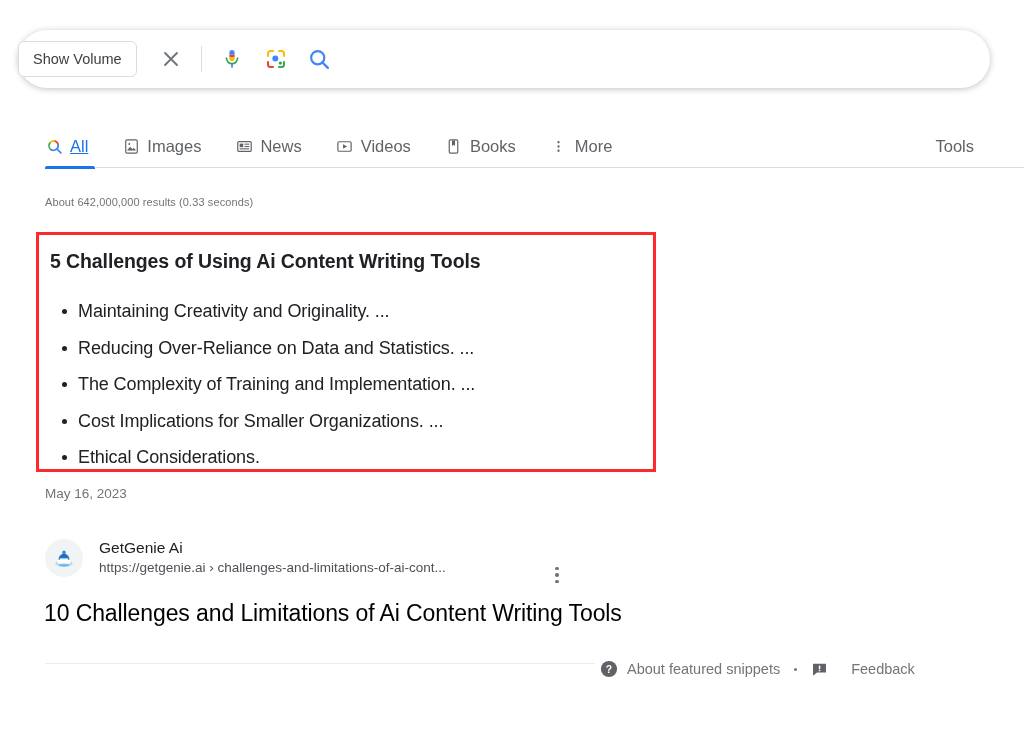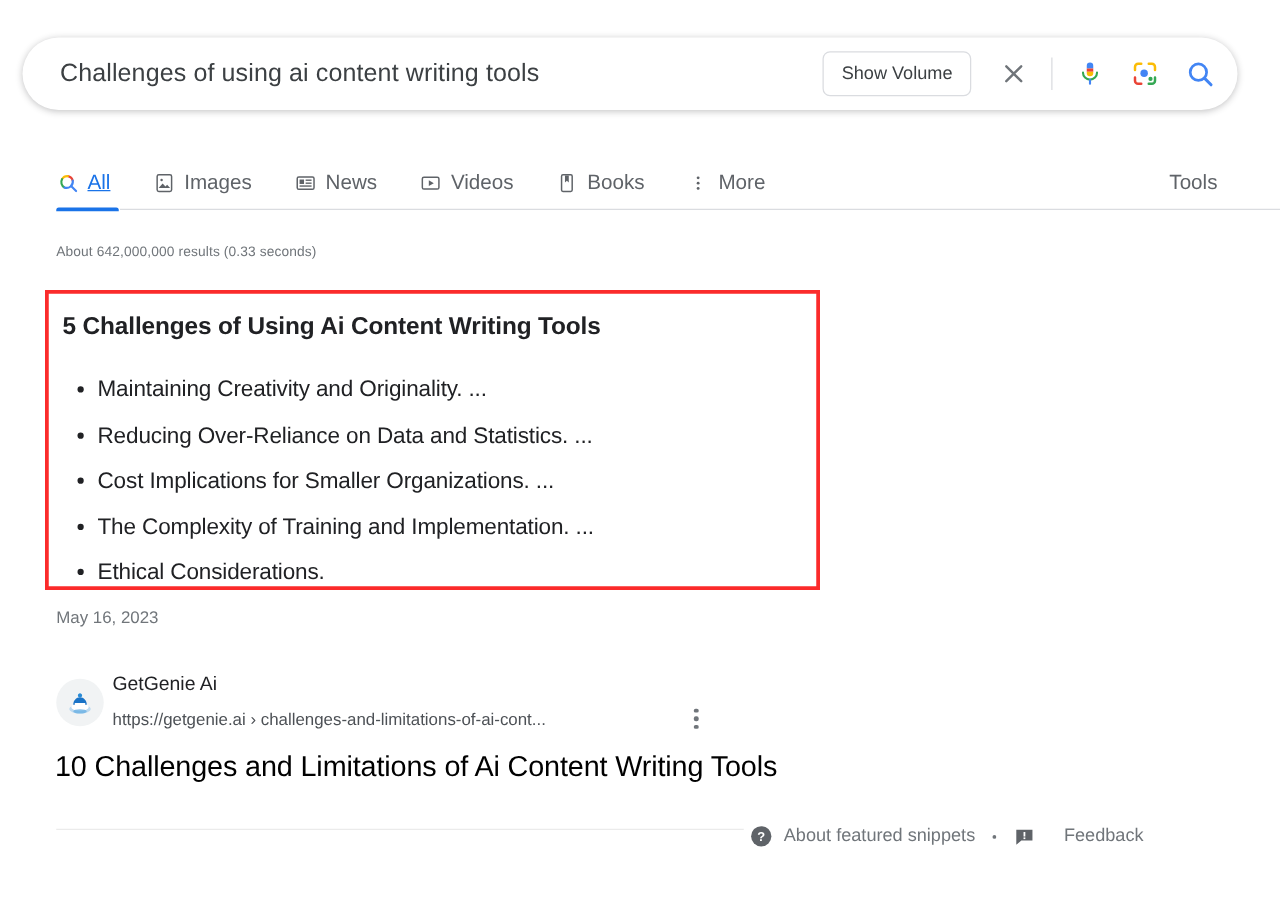--- a/index.html
+++ b/index.html
@@ -149,22 +149,22 @@
     display: flex; align-items: center;
   }
   .favicon {
     width: 38px; height: 38px;
     border-radius: 50%;
     background: #f1f3f4;
     display: flex; align-items: center; justify-content: center;
     flex: 0 0 auto;
   }
   .source-text {
-    margin-left: 7px;
-    display: flex; flex-direction: column; justify-content: center; gap: 8px;
+    margin-left: 16px;
+    display: flex; flex-direction: column; justify-content: center;
   }
   .source-name {
     font-size: 15.5px; color: #202124; line-height: 20px;
   }
   .source-url {
     font-size: 13.5px; color: #4d5156; line-height: 20px;
     white-space: nowrap;
   }
   .kebab {
     position: absolute; left: 546px; top: 564px;
@@ -201,21 +201,20 @@
   .fb-ico { display:flex; align-items:center; justify-content:center; margin-right: 9px; }
   .fb-dot { width: 3px; height: 3px; border-radius: 50%; background: #70757a; margin: 0 14px; }
   .fb-gap { width: 14px; }
 </style>
 </head>
 <body>
 
 <div id="page">
 
   <div class="searchbar">
-    <div class="search-query" title="Search Google or type a URL">Challenges of using ai content writing tools</div>
 
     <div class="show-volume-btn">Show Volume</div>
 
     <div class="sb-icon">
       <svg width="22" height="22" viewBox="0 0 24 24" aria-hidden="true">
         <path d="M5.5 5.5 L18.5 18.5 M18.5 5.5 L5.5 18.5" stroke="#70757a" stroke-width="2.1" stroke-linecap="round" fill="none"></path>
       </svg>
     </div>
 
     <div class="sb-divider"></div>
@@ -329,22 +328,22 @@
     <div class="tools-btn">Tools</div>
   </div>
 
   <div class="result-stats">About 642,000,000 results (0.33 seconds)</div>
 
   <div class="snippet-box">
     <div class="snippet-title">5 Challenges of Using Ai Content Writing Tools</div>
     <ul class="snippet-list">
       <li>Maintaining Creativity and Originality. ...</li>
       <li>Reducing Over-Reliance on Data and Statistics. ...</li>
+      <li>The Complexity of Training and Implementation. ...</li>
       <li>Cost Implications for Smaller Organizations. ...</li>
-      <li>The Complexity of Training and Implementation. ...</li>
       <li>Ethical Considerations.</li>
     </ul>
   </div>
 
   <div class="snippet-date">May 16, 2023</div>
 
   <div class="source-row">
     <div class="favicon">
       <svg width="26" height="26" viewBox="0 0 26 26" aria-hidden="true">
         <ellipse cx="13" cy="18.2" rx="8.6" ry="3.6" fill="#bcd9ef"></ellipse>

